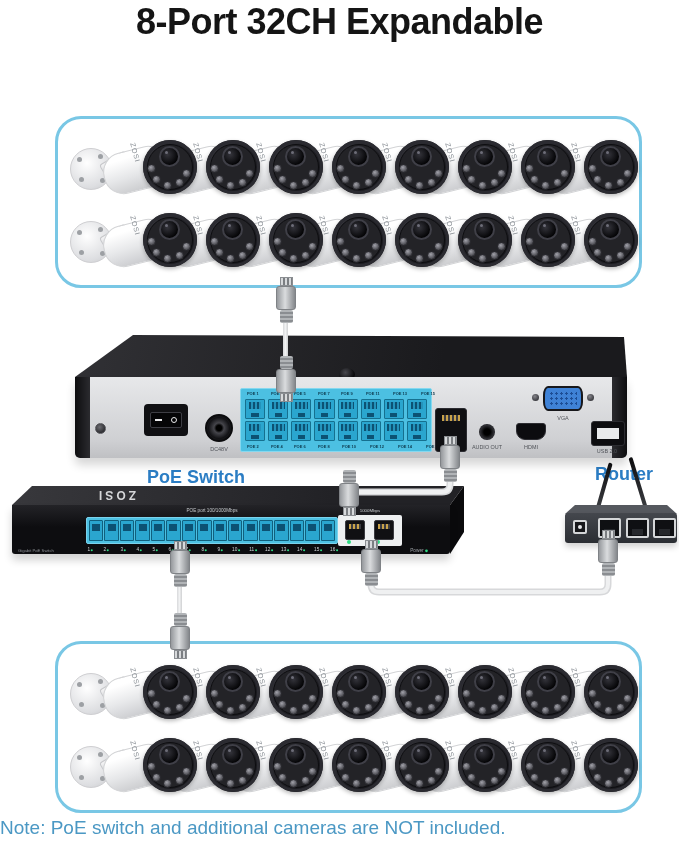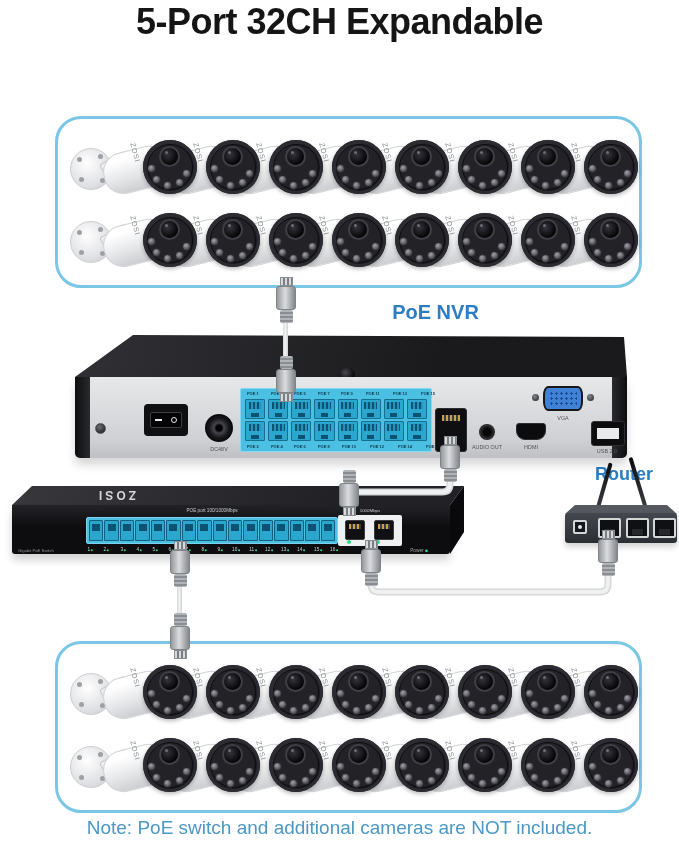--- a/index.html
+++ b/index.html
@@ -44,21 +44,21 @@
   .cam-mount .screw-dot{position:absolute;width:5px;height:5px;border-radius:50%;background:#9da0a4;}
   .cam-arm{position:absolute;left:42px;top:24px;width:27px;height:10px;border-radius:3px;
             background:linear-gradient(#f5f5f6,#cecfd2);border:1px solid #c7c8cb;
             transform:rotate(-30deg);z-index:1;}
 
   
   .dev-label{position:absolute;font-weight:600;color:#2b7dc4;text-align:center;}
   #label-nvr{left:358px;top:301px;width:155px;font-size:20px;}
   #label-switch{left:116px;top:467px;width:160px;font-size:18px;}
   #label-router{left:578px;top:464px;width:92px;font-size:18px;}
-  .note{position:absolute;top:817px;left:0;width:100%;text-align:center;
+  .note{position:absolute;top:817px;left:0;width:100%;
         font-size:19px;color:#4b98c4;}
 
   
   #nvr{position:absolute;left:75px;top:335px;width:552px;height:123px;}
   .nvr-top{position:absolute;inset:0;
         clip-path:polygon(58px 0px,549px 2px,552px 42px,0px 42px);
         background:linear-gradient(100deg,#313135,#1a1a1d 65%);}
   .nvr-knob{position:absolute;left:264px;top:33px;width:16px;height:13px;border-radius:50%;
         background:radial-gradient(circle at 40% 35%,#48484e,#09090b 70%);}
   .nvr-front{position:absolute;left:0;top:42px;width:552px;height:81px;
@@ -176,21 +176,21 @@
   .rj45 .bod{width:20px;height:24px;border-radius:3px;box-sizing:border-box;border:1px solid #7f8286;
         background:linear-gradient(90deg,#96999d,#dadcde 45%,#85888c);}
   .rj45 .boot{width:13px;height:13px;border-radius:2px;
         background:repeating-linear-gradient(180deg,#b1b4b7 0 2px,#8a8d91 2px 4px);}
 </style>
 </head>
 <body>
 
 <div id="canvas">
 
-  <div class="title">5-Port 32CH Expandable</div>
+  <div class="title">8-Port 32CH Expandable</div>
 
   <div class="cam-box" id="cam-box-top">
       <div class="cam-row" style="top: 14px;">
         <div class="cam-mount">
           <div class="screw-dot" style="left: 6px; top: 8px;"></div>
           <div class="screw-dot" style="left: 27px; top: 5px;"></div>
           <div class="screw-dot" style="left: 8px; top: 28px;"></div>
           <div class="screw-dot" style="left: 29px; top: 29px;"></div>
         </div>
         <div class="cam-arm"></div>
@@ -407,21 +407,21 @@
             <div class="cam-led" style="left: 4px; top: 24px;"></div>
             <div class="cam-led" style="left: 9px; top: 35px;"></div>
             <div class="cam-led" style="left: 20px; top: 41px;"></div>
             <div class="cam-led" style="left: 32px; top: 38px;"></div>
             <div class="cam-led" style="left: 39px; top: 29px;"></div>
           </div>
         </div>
       </div>
     </div>
 
-  <div class="dev-label" id="label-nvr">PoE NVR</div>
+  <div class="dev-label" id="label-switch">PoE Switch</div>
   <div class="dev-label" id="label-router">Router</div>
 
   <div id="nvr">
     <div class="nvr-top"></div>
     <div class="nvr-knob"></div>
     <div class="nvr-front">
       <div class="nvr-side left"></div>
       <div class="nvr-side right"></div>
       <div class="screw" style="left:20px;top:46px;"></div>
       <div class="screw" style="left:523px;top:46px;"></div>

